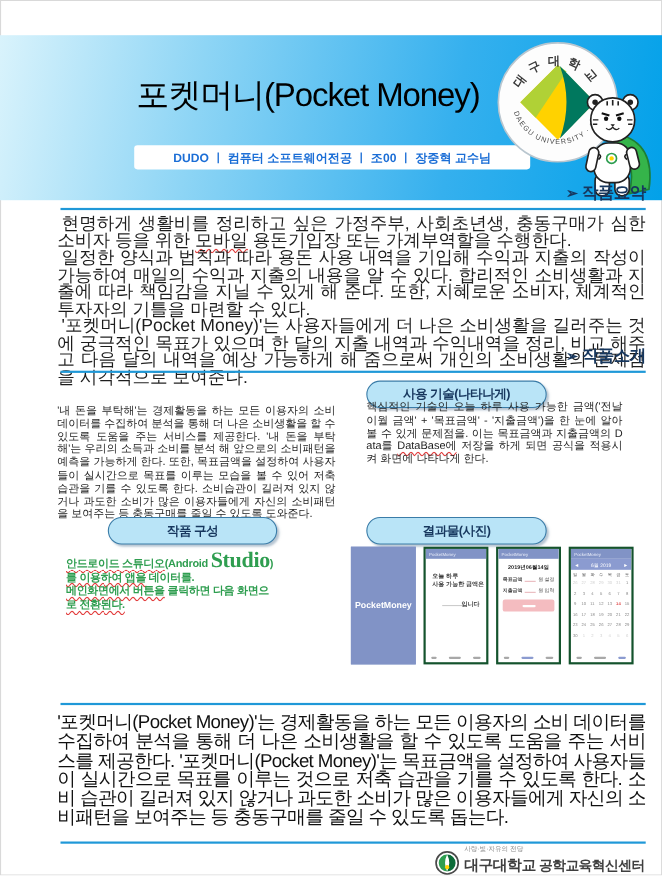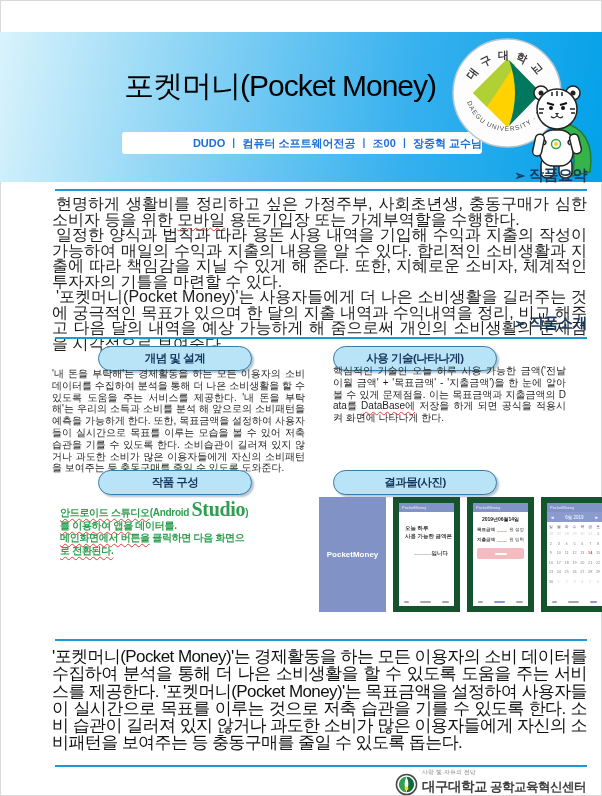--- a/index.html
+++ b/index.html
@@ -12,21 +12,21 @@
     position:absolute;left:0;top:0;width:602px;height:150px;
     background:linear-gradient(100deg,#d9f3fc 0%,#8ed5f5 30%,#35b0ee 68%,#02a1e9 100%);
     margin-top:32px;
   }
   .main-title{
     position:absolute;left:60px;top:34px;width:440px;text-align:center;
     font-size:30px;color:#000;letter-spacing:-1px;font-weight:500;
   }
   .subtitle-box{
     position:absolute;left:122px;top:100px;width:360px;height:22px;background:#ffffff;
-    border-radius:3px;display:flex;align-items:center;justify-content:flex-end;
+    border-radius:3px;display:flex;align-items:center;justify-content:center;
     font-size:11px;font-weight:bold;color:#1b6ed6;letter-spacing:0px;
   }
   .seal{position:absolute;left:451px;top:5px;width:112px;height:112px;}
   .tiger{position:absolute;left:514px;top:48px;width:88px;height:102px;}
   
   .sec-title{
     position:absolute;left:55px;width:532px;font-size:15px;font-weight:bold;color:#17375e;
     letter-spacing:-0.5px;
     text-align:right;
   }
@@ -52,21 +52,21 @@
   .studio-big{font-family:"Liberation Serif",serif;font-size:20px;font-weight:bold;}
   .wavy{
     text-decoration-line:underline;text-decoration-style:wavy;
     text-decoration-color:#e23c3c;text-decoration-thickness:1px;text-underline-offset:2px;
   }
   .expect-body{left:52px;top:648px;width:535px;font-size:17px;line-height:17.3px;color:#101010;letter-spacing:-0.6px;}
   .bottom-rule{position:absolute;left:55px;top:765px;width:532px;height:2px;background:#1f98d8;}
   
   .phones{position:absolute;left:319px;top:497px;display:flex;gap:7px;}
   .phone{
-    width:55px;height:103px;background:#ffffff;border:6px solid #14532d;
+    width:55px;height:103px;background:#ffffff;border:2px solid #14532d;
     position:relative;overflow:hidden;flex:0 0 auto;
   }
   .phone.splash{background:#8193c6;border-color:#8193c6;display:flex;align-items:center;justify-content:center;}
   .splash-name{color:#ffffff;font-size:8px;font-weight:bold;}
   .phone-header{height:9px;background:#8193c6;color:#e8ecf8;font-size:4px;line-height:9px;padding-left:3px;}
   .p2-line{margin:13px 0 0 6px;font-size:5.5px;line-height:7.5px;color:#3a3a3a;font-weight:bold;}
   .p2-amount{margin-top:9px;text-align:right;padding-right:6px;font-size:5.5px;color:#3a3a3a;font-weight:bold;}
   .p2-amount .blank{display:inline-block;width:18px;border-bottom:1px solid #cccccc;height:5px;}
   .p3-date{margin-top:4px;text-align:center;font-size:5px;font-weight:bold;color:#222;}
   .p3-row{display:flex;align-items:flex-end;padding:0 4px;margin-top:5px;font-size:4.5px;color:#444;}
@@ -167,23 +167,20 @@
     <p><span>현명하게 생활비를 정리하고 싶은 가정주부, 사회초년생, 충동구매가 심한 소비자 등을 위한 </span><span class="wavy">모바일</span><span> 용돈기입장 또는 가계부역할을 수행한다.</span></p>
     <p>일정한 양식과 법칙과 따라 용돈 사용 내역을 기입해 수익과 지출의 작성이 가능하여 매일의 수익과 지출의 내용을 알 수 있다. 합리적인 소비생활과 지출에 따라 책임감을 지닐 수 있게 해 준다. 또한, 지혜로운 소비자, 체계적인 투자자의 기틀을 마련할 수 있다.</p>
     <p>'포켓머니(Pocket Money)'는 사용자들에게 더 나은 소비생활을 길러주는 것에 궁극적인 목표가 있으며 한 달의 지출 내역과 수익내역을 정리, 비교 해주고 다음 달의 내역을 예상 가능하게 해 줌으로써 개인의 소비생활의 문제점을 시각적으로 보여준다.</p>
   </div>
 
   <div class="sec-title" style="top:314px;">
     <span class="arrow">➢</span><span>작품소개</span>
   </div>
   <div class="sec-rule" style="top:337px;"></div>
 
-  <div class="pill" style="left:98px;top:346px;width:152px;">
-    <span>개념 및 설계</span>
-  </div>
   <div class="pill" style="left:333px;top:346px;width:162px;">
     <span>사용 기술(나타나게)</span>
   </div>
 
   <div class="body-text concept-body">'내 돈을 부탁해'는 경제활동을 하는 모든 이용자의 소비 데이터를 수집하여 분석을 통해 더 나은 소비생활을 할 수 있도록 도움을 주는 서비스를 제공한다. '내 돈을 부탁해'는 우리의 소득과 소비를 분석 해 앞으로의 소비패턴을 예측을 가능하게 한다. 또한, 목표금액을 설정하여 사용자들이 실시간으로 목표를 이루는 모습을 볼 수 있어 저축 습관을 기를 수 있도록 한다. 소비습관이 길러져 있지 않거나 과도한 소비가 많은 이용자들에게 자신의 소비패턴을 보여주는 등 충동구매를 줄일 수 있도록 도와준다.</div>
   <div class="body-text tech-body">
     <span>핵심적인 기술인 오늘 하루 사용 가능한 금액('전날 이월 금액' + '목표금액' - '지출금액')을 한 눈에 알아볼 수 있게 문제점을. 이는 목표금액과 지출금액의 Data를 </span><span class="wavy">DataBase에</span><span> 저장을 하게 되면 공식을 적용시켜 화면에 나타나게 한다.</span>
   </div>
 
   <div class="pill" style="left:98px;top:470px;width:152px;">

